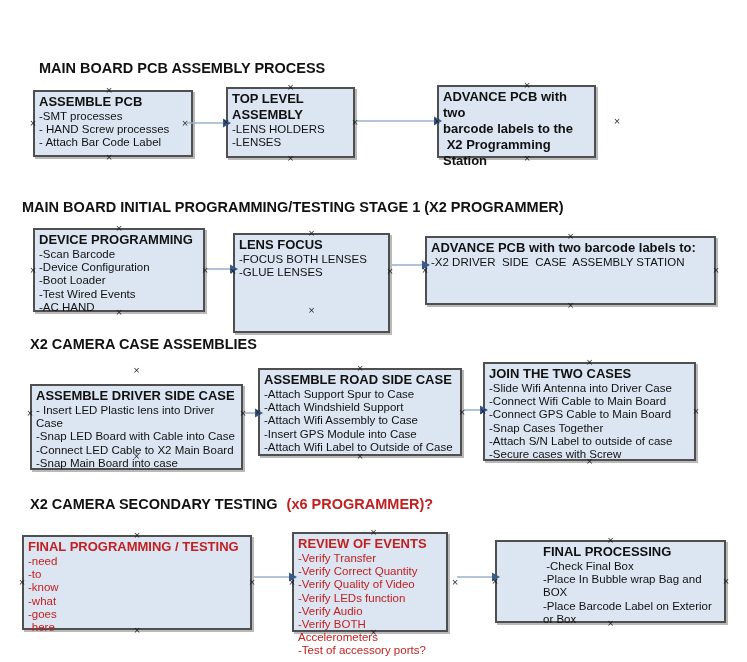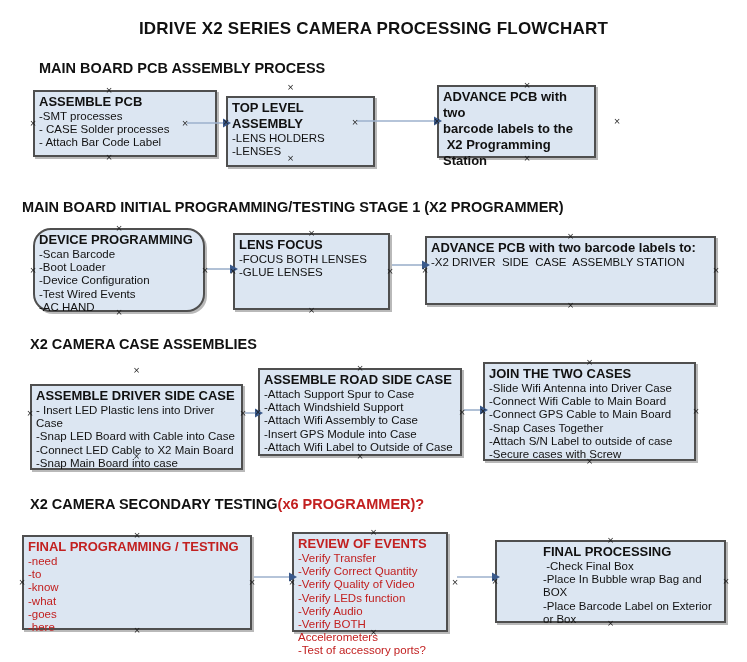--- a/index.html
+++ b/index.html
@@ -11,55 +11,54 @@
     position:absolute; top:19px; left:0; width:747px; text-align:center;
     font-size:17px; font-weight:bold; letter-spacing:0.2px; color:#111;
   }
   .fc-h {
     position:absolute; font-size:14.5px; font-weight:bold; white-space:nowrap; color:#111;
   }
   .h1 { left:22px; top:60px;margin-left:17px; }
   .h2 { left:22px; top:199px; }
   .h3 { left:30px; top:336px; }
   .h4 { left:30px; top:496px; }
-  .fc-h .red-part { color:var(--red-text); margin-left:0; }
+  .fc-h .red-part { color:var(--red-text); margin-left:9px; }
 
   .fc-box {
     position:absolute; background:var(--box-fill); border:2px solid var(--box-border);
     box-sizing:border-box; padding:2px 4px; box-shadow:2px 2px 0 rgba(128,128,128,0.55);
     overflow:visible; z-index:1;
   }
   .bt { font-size:13px; font-weight:bold; line-height:16px; white-space:pre-wrap; }
   .bi { font-size:11.5px; line-height:13.2px; white-space:pre-wrap; }
   .red .bt, .red .bi { color:var(--red-text); }
 
-  .r1b1 { left:33px;  top:90px;  width:184px; height:67px; }
-  .r1b2 { left:226px; top:96px;  width:149px; height:71px; }
+  .r1b1 { left:33px;  top:90px;  width:160px; height:67px; }
+  .r1b2 { left:226px; top:87px;  width:129px; height:71px; }
   .r1b3 { left:437px; top:85px;  width:159px; height:73px; }
-  .r2b1 { left:33px;  top:228px; width:172px; height:84px;border-radius:18px; }
-  .r2b2 { left:233px; top:233px; width:157px; height:77px; }
+  .r2b1 { left:33px;  top:228px; width:172px; height:84px; }
+  .r2b2 { left:233px; top:233px; width:157px; height:100px; }
   .r2b3 { left:425px; top:236px; width:291px; height:69px; }
   .r3b1 { left:30px;  top:384px; width:213px; height:86px; }
   .r3b2 { left:258px; top:368px; width:204px; height:88px; }
   .r3b3 { left:483px; top:362px; width:213px; height:99px; }
   .r4b1 { left:22px;  top:535px; width:230px; height:95px; }
   .r4b2 { left:292px; top:532px; width:156px; height:100px; }
   .r4b3 { left:495px; top:540px; width:231px; height:83px;padding-left:46px; }
 
   .decor {
     position:absolute; left:0; top:0; width:747px; height:662px;
     pointer-events:none; z-index:5;
   }
 </style>
 </head>
 <body>
 
 <div class="canvas">
 
-  <div class="fc-title">IDRIVE X2  SERIES CAMERA PROCESSING FLOWCHART</div>
 
   <svg class="decor" viewBox="0 0 747 662" xmlns="http://www.w3.org/2000/svg">
       <line x1="187" y1="123" x2="224" y2="123" stroke="#9db1cc" stroke-width="1.6"></line>
       <polygon points="223,118.5 231,123 223,127.5" fill="#3a5a8c"></polygon>
       <line x1="357" y1="121" x2="435" y2="121" stroke="#9db1cc" stroke-width="1.6"></line>
       <polygon points="434,116.5 442,121 434,125.5" fill="#3a5a8c"></polygon>
       <line x1="207" y1="269" x2="231" y2="269" stroke="#9db1cc" stroke-width="1.6"></line>
       <polygon points="230,264.5 238,269 230,273.5" fill="#3a5a8c"></polygon>
       <line x1="392" y1="265" x2="423" y2="265" stroke="#9db1cc" stroke-width="1.6"></line>
       <polygon points="422,260.5 430,265 422,269.5" fill="#3a5a8c"></polygon>
@@ -124,39 +123,39 @@
   <div class="fc-h h1">MAIN BOARD PCB ASSEMBLY PROCESS</div>
   <div class="fc-h h2">MAIN BOARD INITIAL PROGRAMMING/TESTING STAGE 1 (X2 PROGRAMMER)</div>
   <div class="fc-h h3">X2 CAMERA CASE ASSEMBLIES</div>
   <div class="fc-h h4">
     <span>X2 CAMERA SECONDARY TESTING</span><span class="red-part">(x6 PROGRAMMER)?</span>
   </div>
 
   <div class="fc-box r1b1">
     <div class="bt">ASSEMBLE PCB</div>
     <div class="bi">-SMT processes</div>
-    <div class="bi">- CASE Solder processes</div>
+    <div class="bi">- HAND Screw processes</div>
     <div class="bi">- Attach Bar Code Label</div>
   </div>
   <div class="fc-box r1b2">
     <div class="bt">TOP LEVEL ASSEMBLY</div>
     <div class="bi">-LENS HOLDERS</div>
     <div class="bi">-LENSES</div>
   </div>
   <div class="fc-box r1b3">
     <div class="bt">ADVANCE PCB with two
 barcode labels to the
  X2 Programming Station</div>
   </div>
 
   <div class="fc-box r2b1">
     <div class="bt">DEVICE PROGRAMMING</div>
     <div class="bi">-Scan Barcode</div>
+    <div class="bi">-Device Configuration</div>
     <div class="bi">-Boot Loader</div>
-    <div class="bi">-Device Configuration</div>
     <div class="bi">-Test Wired Events</div>
     <div class="bi">-AC HAND</div>
   </div>
   <div class="fc-box r2b2">
     <div class="bt">LENS FOCUS</div>
     <div class="bi">-FOCUS BOTH LENSES</div>
     <div class="bi">-GLUE LENSES</div>
   </div>
   <div class="fc-box r2b3">
     <div class="bt">ADVANCE PCB with two barcode labels to:</div>

